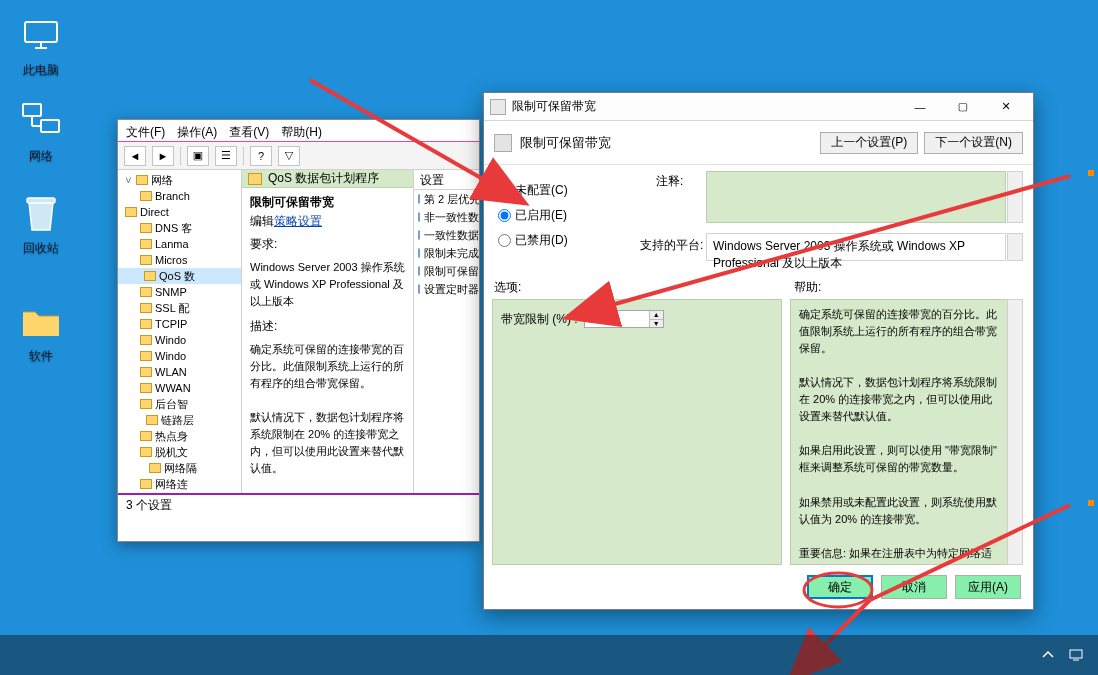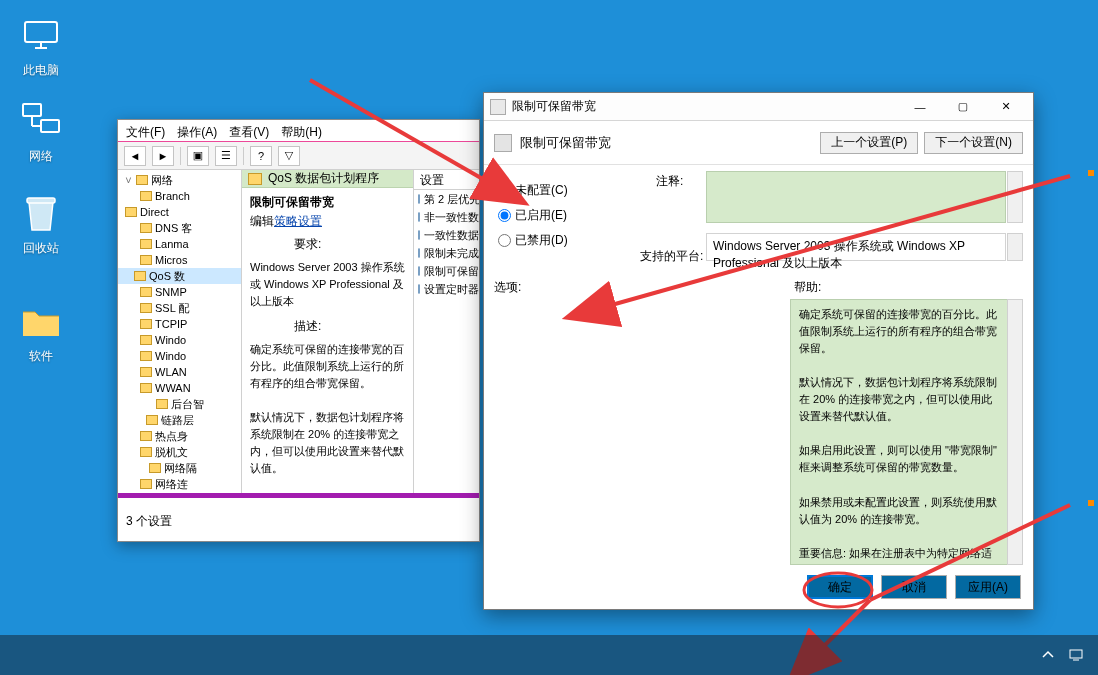--- a/index.html
+++ b/index.html
@@ -9,21 +9,21 @@
     font-size: 12px;
     background: #1e8fd8;
     position: relative;
     color: #000;
   }
   
   .desktop-icon {
     position: absolute;
     width: 70px;
     text-align: center;
-    color: #ffffff;
+    color: #0f172a;
     font-size: 12px;
   }
   .desktop-icon .glyph {
     width: 44px; height: 44px; margin: 0 auto 4px;
     display: flex; align-items: center; justify-content: center;
   }
   .desktop-icon .label { text-shadow: 0 1px 2px rgba(0,0,0,.4); }
 
   
   .svg-monitor { fill:none; stroke:#fff; stroke-width:2; }
@@ -79,39 +79,39 @@
   .win-gp .mid {
     flex:1; display:flex; flex-direction:column; overflow:hidden;
   }
   .mid-header {
     display:flex; align-items:center; height:24px; padding:0 6px; gap:6px;
     background:#d4e9c8; border-bottom:1px solid #bcd4af;
   }
   .mid-header .fld { width:14px; height:12px; background:#ffd66b; border:1px solid #c79a2a; }
   .mid-title { font-weight:bold; padding:6px 8px 2px; font-size:12px; }
   .mid-link { color:#0645ad; text-decoration:underline; padding:0 8px 6px; display:inline-block; }
-  .mid-label { padding:0 8px 2px;margin-left:44px; }
+  .mid-label { padding:0 8px 2px; }
   .mid-body { padding:4px 8px 8px; font-size:11px; line-height:1.55; }
 
   .win-gp .right-strip {
     width: 66px; border-left:1px solid #d0d0d0; background:#fff;
     display:flex; flex-direction:column;
   }
   .right-strip .hdr {
     height:20px; border-bottom:1px solid #d0d0d0; padding:2px 6px; font-size:12px;
   }
   .rs-item {
     display:flex; align-items:center; height:18px; padding-left:4px; gap:4px; font-size:11px;
     white-space:nowrap; overflow:hidden;
   }
   .rs-dot {
     width:10px; height:10px; border:1px solid #7aa0c4; background:#eaf2fb; border-radius:1px;
   }
   .win-gp .status {
-    height:14px; border-top:5px solid #a21caf; padding:15px 8px; font-size:12px;
+    height:14px; border-top:2px solid #a21caf; padding:2px 8px; font-size:12px;
   }
 
   
   .dlg {
     position: absolute;
     left: 483px; top: 92px;
     width: 551px; height: 518px;
     background:#fff; border:1px solid #7a7a7a;
     box-shadow: 0 6px 20px rgba(0,0,0,.4);
   }
@@ -154,21 +154,21 @@
   .comment-box {
     position:absolute; left:222px; top:78px; width:300px; height:52px;
     background:#d6eacb; border:1px solid #b9cfae; resize:none; font-size:12px;
   }
   .scroll-gutter {
     position:absolute; right:10px; width:16px; background:#f0f0f0;
     border:1px solid #d0d0d0;
   }
   .sg1 { top:78px; height:52px; }
 
-  .plat-lbl { position:absolute; left:156px; top:144px; font-size:12px;margin-top:11px; }
+  .plat-lbl { position:absolute; left:156px; top:144px; font-size:12px; }
   .plat-box {
     position:absolute; left:222px; top:140px; width:300px; height:28px;
     background:#fff; border:1px solid #d3d3d3; padding:4px 6px; font-size:12px;
   }
   .sg2 { top:140px; height:28px; }
 
   .opts-lbl { position:absolute; left:10px; top:186px; font-size:12px; }
   .help-lbl { position:absolute; left:310px; top:186px; font-size:12px; }
 
   .opts-panel {
@@ -196,21 +196,21 @@
     position:absolute; left:306px; top:206px; width:218px; height:266px;
     background:#d6eacb; border:1px solid #b9cfae; padding:6px 8px;
     font-size:11px; line-height:1.55; overflow:hidden;
   }
   .sg3 { top:206px; height:266px; }
 
   .dlg .btnrow {
     position:absolute; bottom:10px; right:12px; display:flex; gap:8px;
   }
   .dlgbtn {
-    min-width:66px; height:24px; border:1px solid #adadad; background:#0369a1;
+    min-width:66px; height:24px; border:1px solid #adadad; background:#86efac;
     font-size:12px;
   }
   .dlgbtn.primary { border:2px solid #0078d7; }
 
   
   .overlay { position:absolute; left:0; top:0; width:1098px; height:675px; pointer-events:none; }
 
   
   .taskbar {
     position:absolute; left:0; bottom:0; width:100%; height:40px;
@@ -311,21 +311,21 @@
             <span>DNS 客</span>
           </div>
           <div class="tree-row" style="padding-left: 22px;">
             <span class="tree-folder"></span>
             <span>Lanma</span>
           </div>
           <div class="tree-row" style="padding-left: 22px;">
             <span class="tree-folder"></span>
             <span>Micros</span>
           </div>
-          <div class="tree-row sel" style="padding-left: 16px;">
+          <div class="tree-row sel" style="padding-left: 26px;">
             <span class="tree-folder"></span>
             <span>QoS 数</span>
           </div>
           <div class="tree-row" style="padding-left: 22px;">
             <span class="tree-folder"></span>
             <span>SNMP</span>
           </div>
           <div class="tree-row" style="padding-left: 22px;">
             <span class="tree-folder"></span>
             <span>SSL 配</span>
@@ -343,21 +343,21 @@
             <span>Windo</span>
           </div>
           <div class="tree-row" style="padding-left: 22px;">
             <span class="tree-folder"></span>
             <span>WLAN</span>
           </div>
           <div class="tree-row" style="padding-left: 22px;">
             <span class="tree-folder"></span>
             <span>WWAN</span>
           </div>
-          <div class="tree-row" style="padding-left: 38px;">
+          <div class="tree-row" style="padding-left: 22px;">
             <span class="tree-folder"></span>
             <span>后台智</span>
           </div>
           <div class="tree-row" style="padding-left: 28px;">
             <span class="tree-folder"></span>
             <span>链路层</span>
           </div>
           <div class="tree-row" style="padding-left: 22px;">
             <span class="tree-folder"></span>
             <span>热点身</span>
@@ -472,20 +472,32 @@
   <textarea class="comment-box" value="" style=""></textarea>
   <div class="scroll-gutter sg1"></div>
 
   <div class="plat-lbl">支持的平台:</div>
   <div class="plat-box">Windows Server 2003 操作系统或 Windows XP Professional 及以上版本</div>
   <div class="scroll-gutter sg2"></div>
 
   <div class="opts-lbl">选项:</div>
   <div class="help-lbl">帮助:</div>
 
+  <div class="opts-panel">
+    <div class="opt-row">
+      <span>带宽限制 (%) :</span>
+      <span style="position:relative; display:inline-block;">
+        <input class="opt-input" value="0" style="">
+        <span class="spin">
+          <div>▲</div>
+          <div>▼</div>
+        </span>
+      </span>
+    </div>
+  </div>
 
   <div class="help-panel" style="white-space:pre-line;">确定系统可保留的连接带宽的百分比。此值限制系统上运行的所有程序的组合带宽保留。
 
 默认情况下，数据包计划程序将系统限制在 20% 的连接带宽之内，但可以使用此设置来替代默认值。
 
 如果启用此设置，则可以使用 "带宽限制" 框来调整系统可保留的带宽数量。
 
 如果禁用或未配置此设置，则系统使用默认值为 20% 的连接带宽。
 
 重要信息: 如果在注册表中为特定网络适配器设置带宽限制，则配置该网络适配器时就会忽略此设置。</div>

